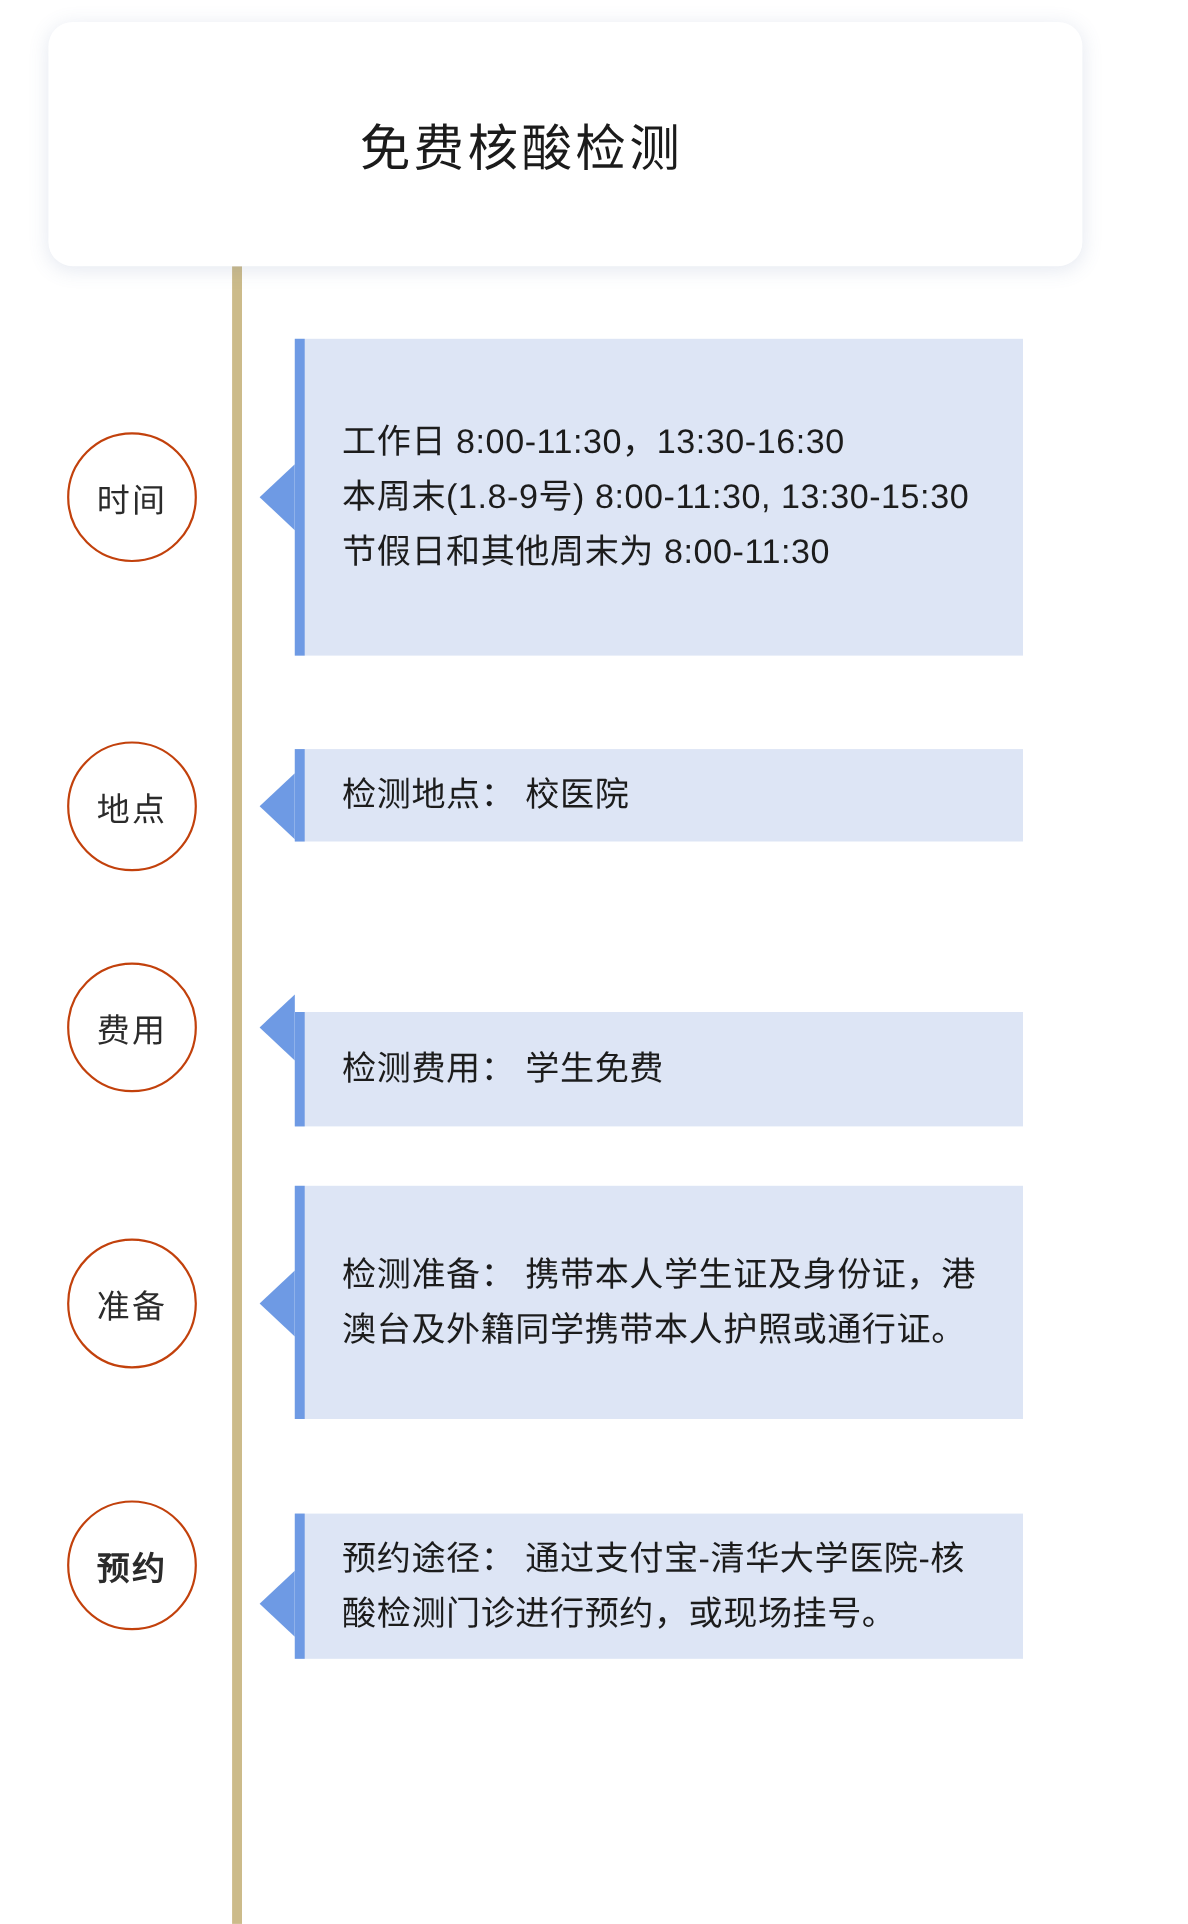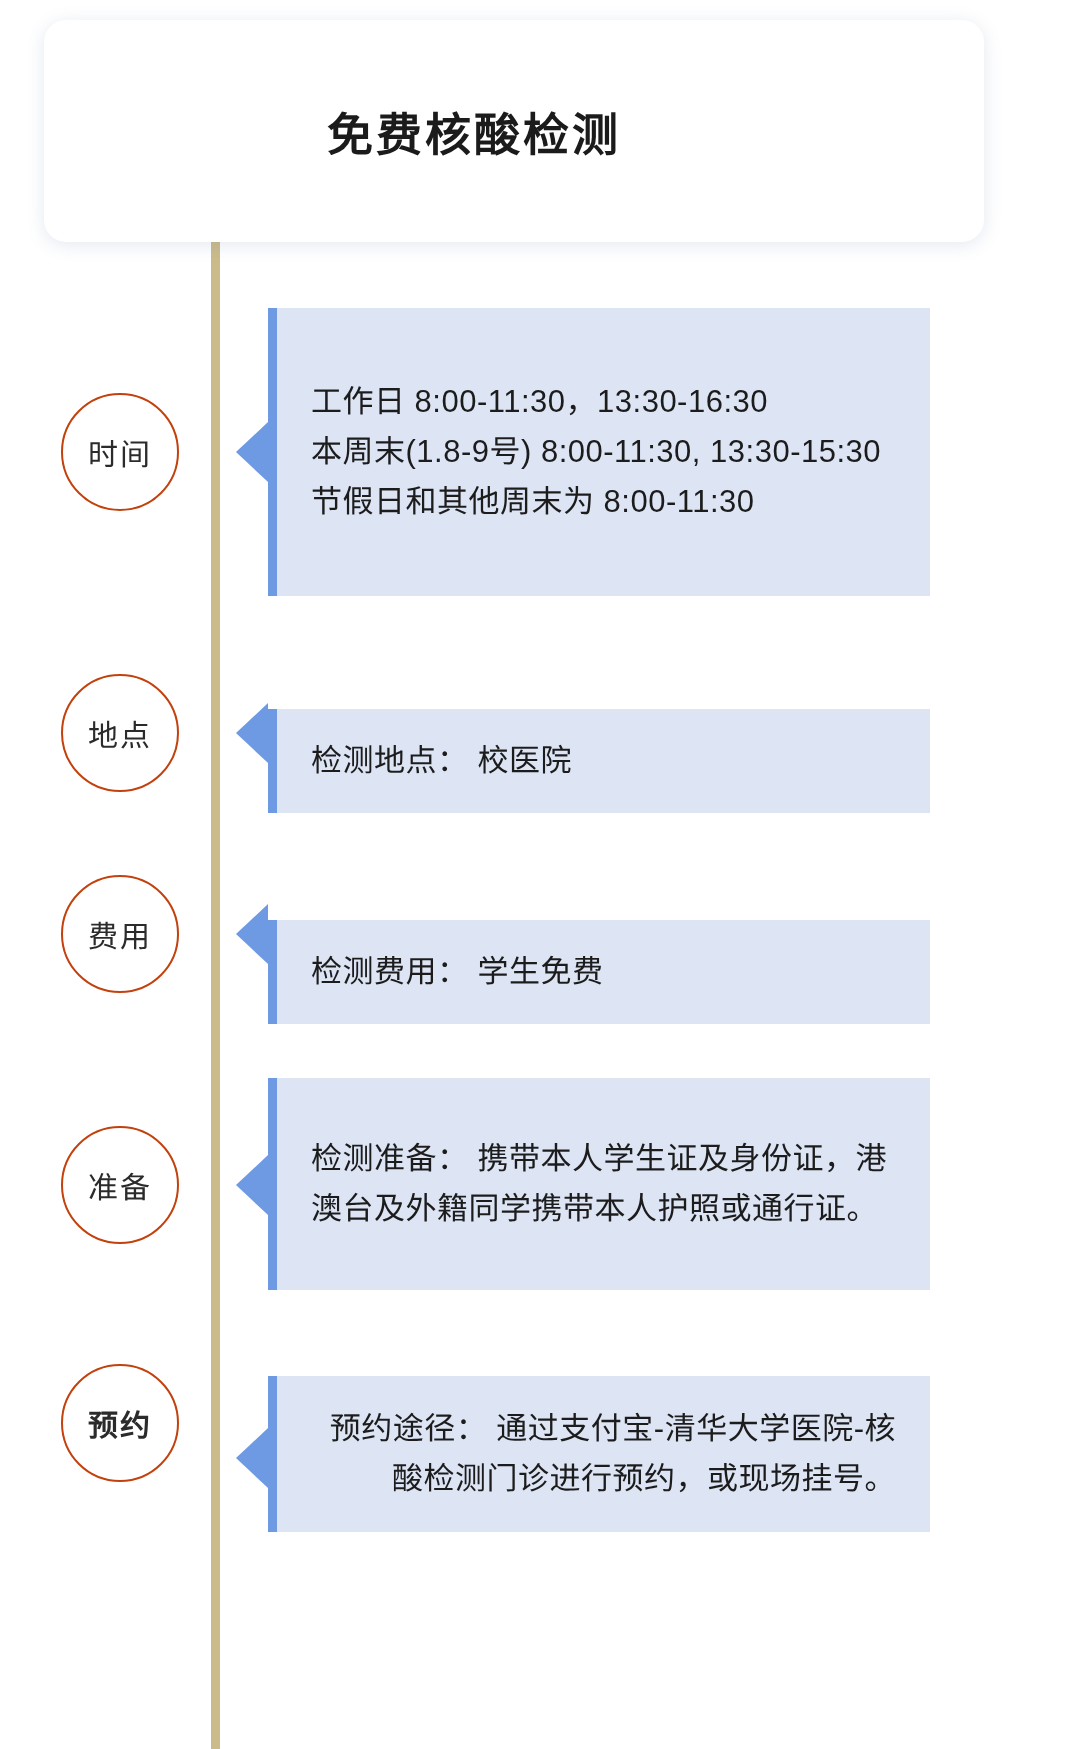--- a/index.html
+++ b/index.html
@@ -116,21 +116,21 @@
     position: absolute;
     left: 0; right: 0; bottom: 6%;
     height: 5%;
     background: #cfd3d0;
   }
 
   .header-title {
     flex: 1 1 auto;
     text-align: center;
     font-size: 46px;
-    font-weight: bold;
+    font-weight: normal;
     color: #1b1b1b;
     letter-spacing: 3px;
     margin-right: 100px;
     margin-left: 20px;
   }
 
   
   .timeline-line {
     position: absolute;
     left: 211px;
@@ -205,21 +205,21 @@
   <div class="bubble" style="top:308px; height:288px;">
     <span class="bubble-text">工作日 8:00-11:30，13:30-16:30
 本周末(1.8-9号) 8:00-11:30, 13:30-15:30
 节假日和其他周末为 8:00-11:30</span>
   </div>
 </div>
 
 <div class="row">
   <div class="badge" style="left:61px; top:674px;">地点</div>
   <div class="arrow" style="left:236px; top:703px;"></div>
-  <div class="bubble" style="top:681px; height:104px;margin-top:28px;">
+  <div class="bubble" style="top:681px; height:84px;">
     <span class="bubble-text">检测地点： 校医院</span>
   </div>
 </div>
 
 <div class="row">
   <div class="badge" style="left:61px; top:875px;">费用</div>
   <div class="arrow" style="left:236px; top:904px;"></div>
   <div class="bubble" style="top:920px; height:104px;">
     <span class="bubble-text">检测费用： 学生免费</span>
   </div>
@@ -229,16 +229,16 @@
   <div class="badge" style="left:61px; top:1126px;">准备</div>
   <div class="arrow" style="left:236px; top:1155px;"></div>
   <div class="bubble" style="top:1078px; height:212px;">
     <span class="bubble-text">检测准备： 携带本人学生证及身份证，港澳台及外籍同学携带本人护照或通行证。</span>
   </div>
 </div>
 
 <div class="row">
   <div class="badge" style="left:61px; top:1364px;font-weight:bold;">预约</div>
   <div class="arrow" style="left:236px; top:1428px;"></div>
-  <div class="bubble" style="top:1376px; height:156px;text-align:right;">
+  <div class="bubble" style="top:1376px; height:132px;">
     <span class="bubble-text">预约途径： 通过支付宝-清华大学医院-核酸检测门诊进行预约，或现场挂号。</span>
   </div>
 </div>
 
 </body></html>

